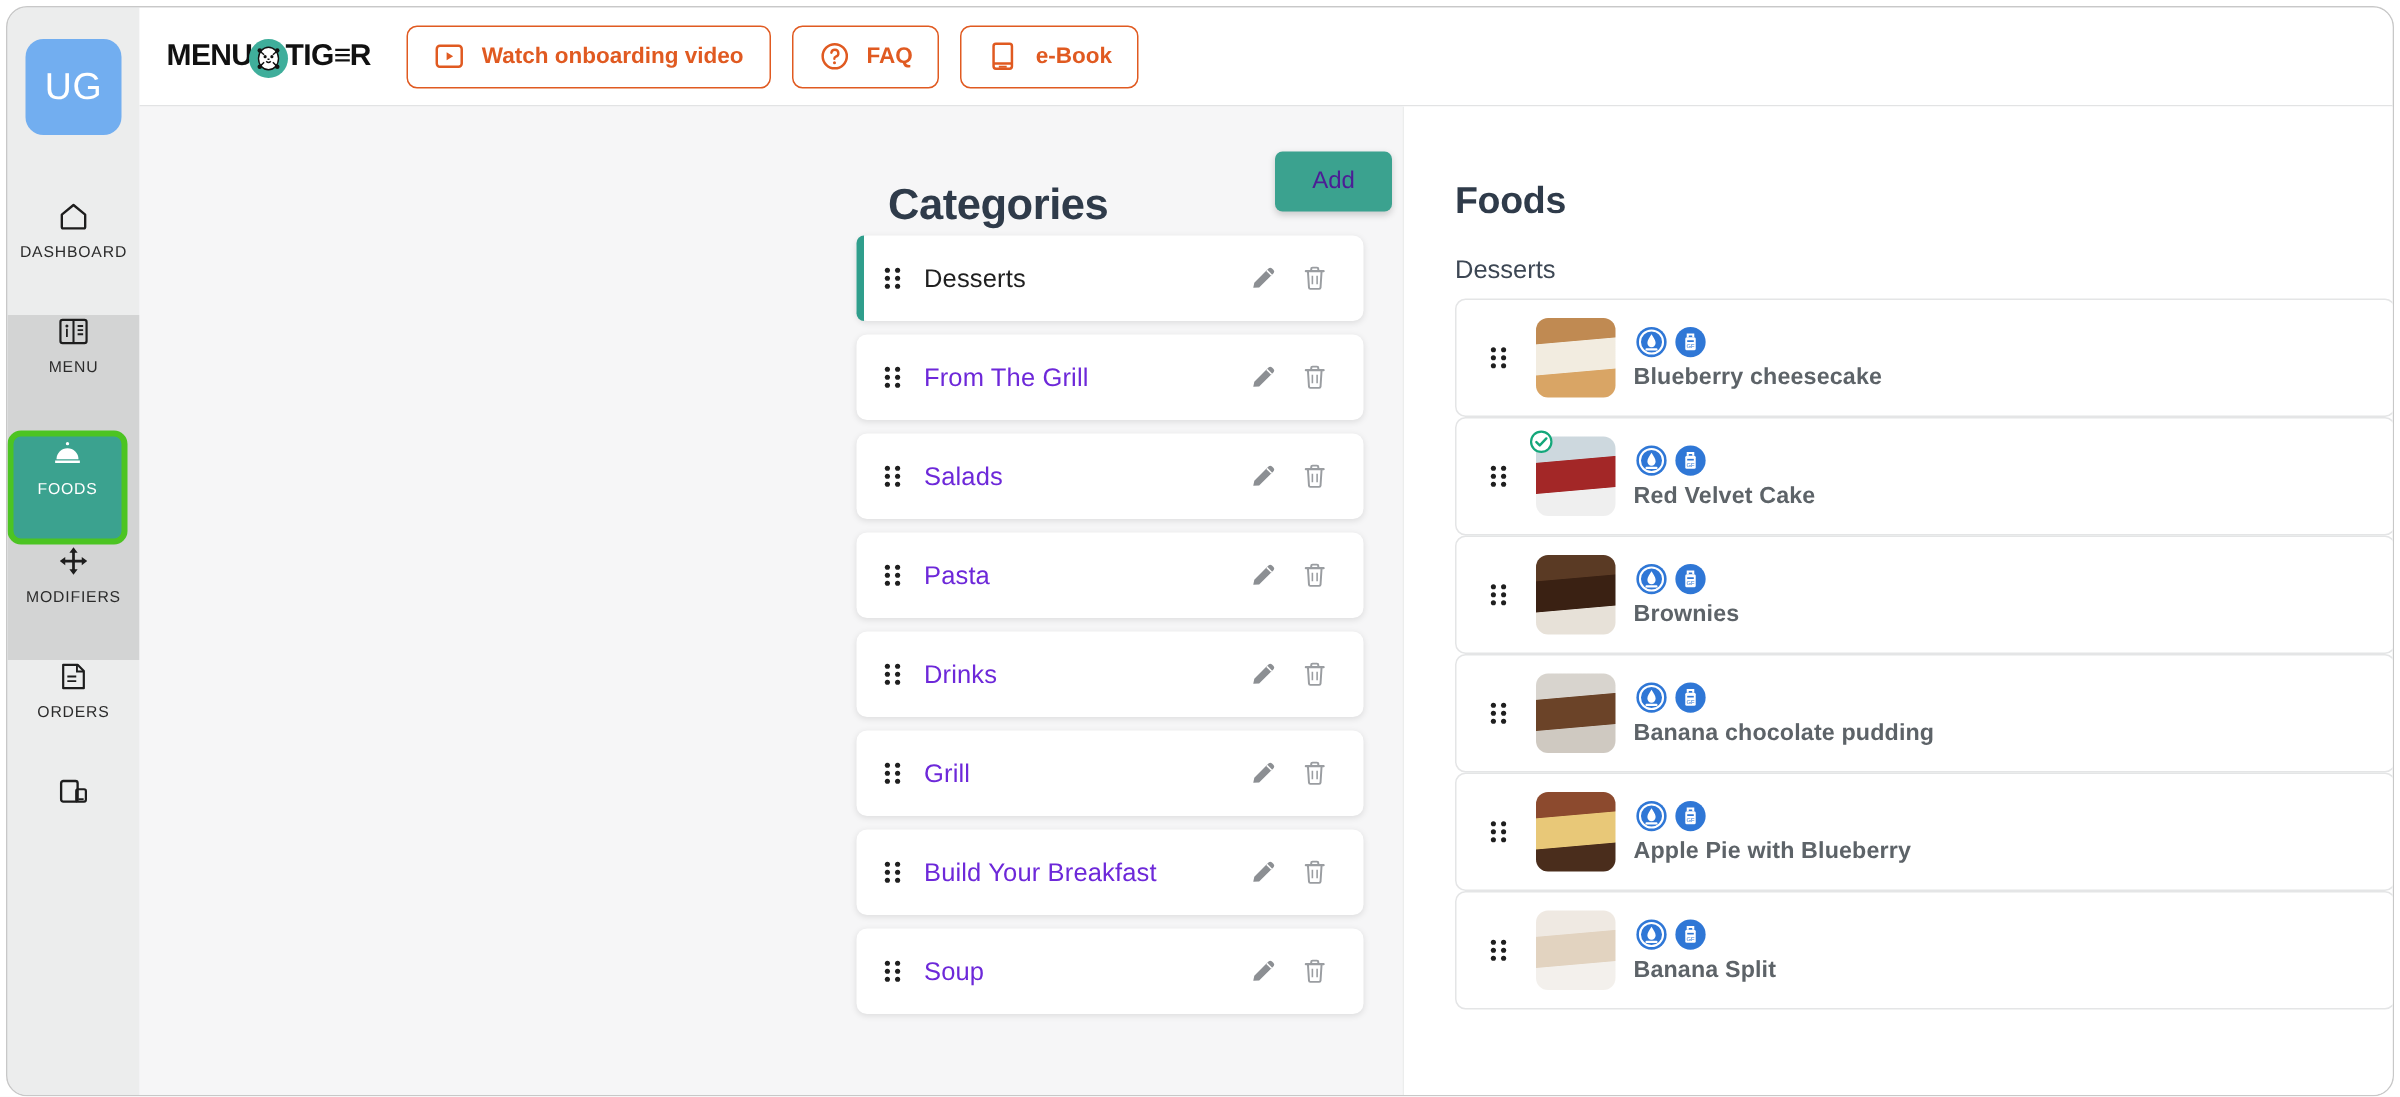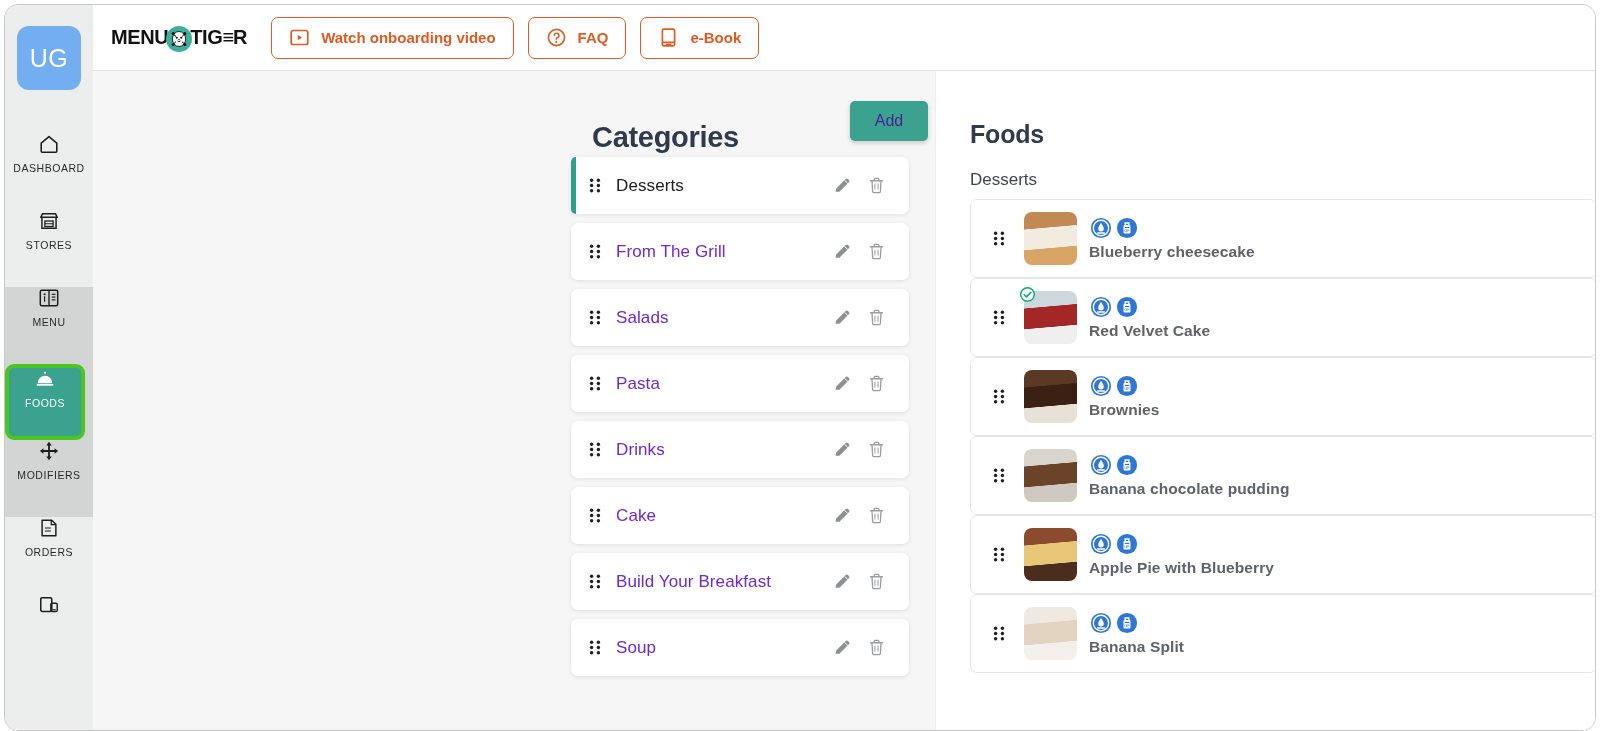--- a/index.html
+++ b/index.html
@@ -285,29 +285,20 @@
   <div class="window-frame">
 
     <nav class="sidebar">
       <div class="avatar">UG</div>
       <div class="nav" id="nav-container">
           <div class="nav-item">
             <svg class="ico" viewBox="0 0 24 24">
               <path d="M3.5 11 L12 4 L20.5 11 V20 a1 1 0 0 1-1 1 H4.5 a1 1 0 0 1-1-1 Z" fill="none" stroke="#1d1d1d" stroke-width="1.7" stroke-linejoin="round"></path>
             </svg>
             <span class="lbl">DASHBOARD</span>
-          </div>
-          <div class="nav-item">
-            <svg class="ico" viewBox="0 0 24 24">
-              <path d="M3 8 L5 4 H19 L21 8 Z" fill="none" stroke="#1d1d1d" stroke-width="1.6" stroke-linejoin="round"></path>
-              <path d="M4.3 8 V20 H19.7 V8" fill="none" stroke="#1d1d1d" stroke-width="1.6"></path>
-              <rect x="7.5" y="12" width="9" height="6" fill="none" stroke="#1d1d1d" stroke-width="1.4"></rect>
-              <line x1="7.5" y1="15" x2="16.5" y2="15" stroke="#1d1d1d" stroke-width="1.2"></line>
-            </svg>
-            <span class="lbl">STORES</span>
           </div>
           <div class="nav-group-shaded">
             <div class="nav-item">
               <svg class="ico" viewBox="0 0 24 24">
                 <rect x="2.5" y="3.5" width="19" height="17" rx="1.6" fill="none" stroke="#1d1d1d" stroke-width="1.6"></rect>
                 <line x1="12" y1="3.5" x2="12" y2="20.5" stroke="#1d1d1d" stroke-width="1.5"></line>
                 <circle cx="7.2" cy="8" r="1.1" fill="#1d1d1d"></circle>
                 <line x1="7.2" y1="10" x2="7.2" y2="16" stroke="#1d1d1d" stroke-width="1.3"></line>
                 <line x1="15" y1="8" x2="19" y2="8" stroke="#1d1d1d" stroke-width="1.3"></line>
                 <line x1="15" y1="11" x2="19" y2="11" stroke="#1d1d1d" stroke-width="1.3"></line>
@@ -545,21 +536,21 @@
             </div>
             <div class="cat-row">
               <svg width="13" height="17" viewBox="0 0 13 17" aria-hidden="true" class="grip">
                 <circle cx="2.6" cy="3.2" r="1.7" fill="#1f1f1f"></circle>
                 <circle cx="9.4" cy="3.2" r="1.7" fill="#1f1f1f"></circle>
                 <circle cx="2.6" cy="8.5" r="1.7" fill="#1f1f1f"></circle>
                 <circle cx="9.4" cy="8.5" r="1.7" fill="#1f1f1f"></circle>
                 <circle cx="2.6" cy="13.8" r="1.7" fill="#1f1f1f"></circle>
                 <circle cx="9.4" cy="13.8" r="1.7" fill="#1f1f1f"></circle>
               </svg>
-              <span class="cat-name">Cake</span>
+              <span class="cat-name">Grill</span>
               <span class="row-act">
                 <svg width="21" height="21" viewBox="0 0 24 24" aria-hidden="true">
                   <path d="M4 19.2 L4.8 15.4 L15.6 4.6 a1.9 1.9 0 0 1 2.7 0 l1 1 a1.9 1.9 0 0 1 0 2.7 L8.5 19.1 Z" fill="#8c8f93"></path>
                   <path d="M14.3 6 l3.7 3.7" stroke="#ffffff" stroke-width="1.1"></path>
                 </svg>
               </span>
               <span class="row-act">
                 <svg width="21" height="21" viewBox="0 0 24 24" aria-hidden="true">
                   <path d="M5.2 6.6 H18.8" stroke="#9a9da1" stroke-width="1.6" stroke-linecap="round"></path>
                   <path d="M9.3 6.6 V4.9 a1 1 0 0 1 1-1 h3.4 a1 1 0 0 1 1 1 v1.7" fill="none" stroke="#9a9da1" stroke-width="1.5"></path>

